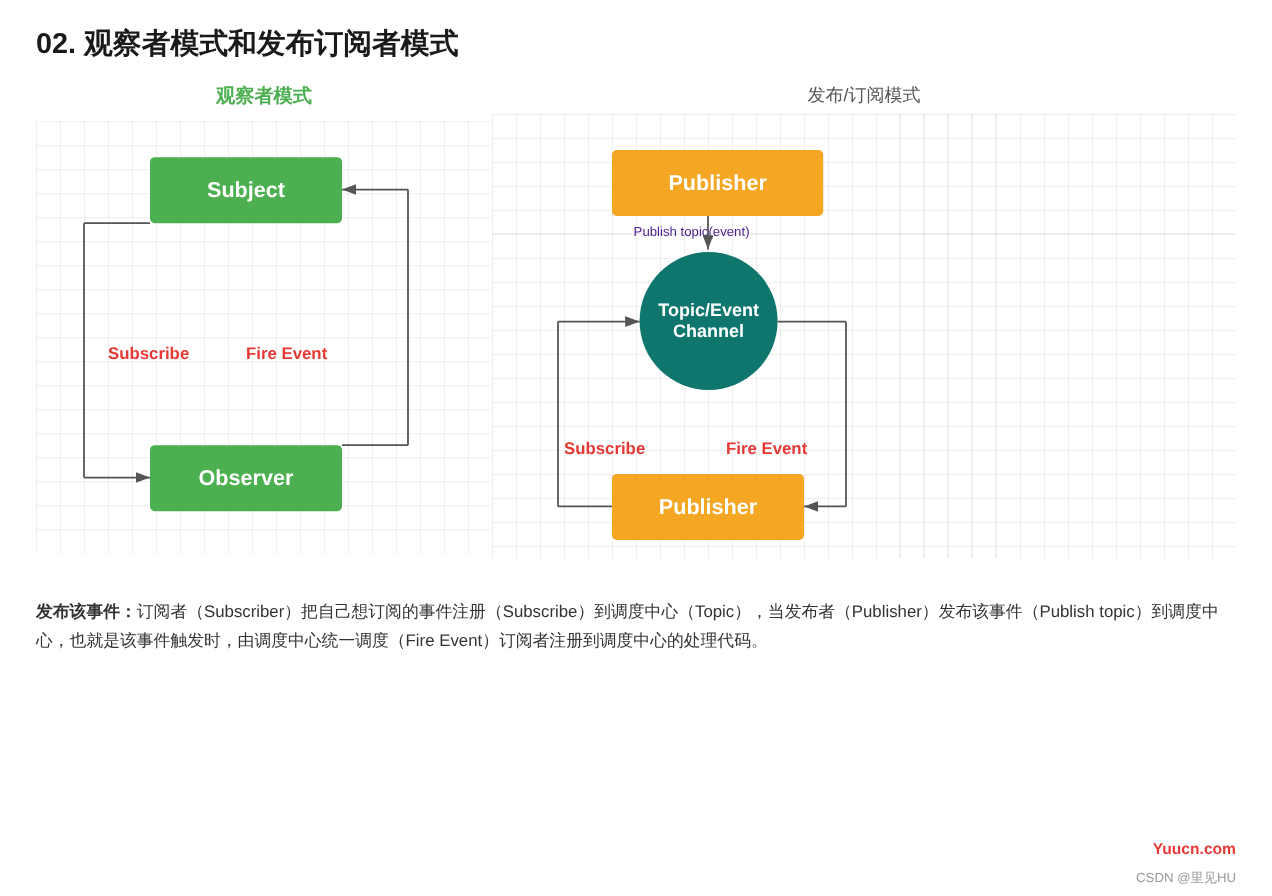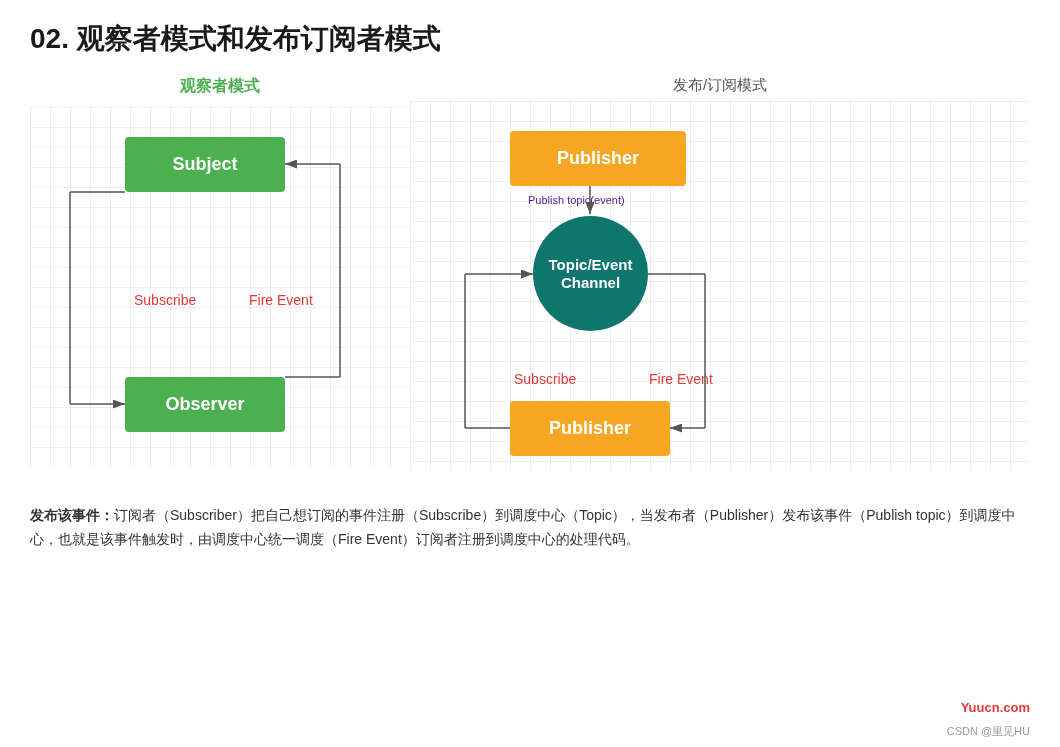--- a/index.html
+++ b/index.html
@@ -14,21 +14,21 @@
 
     .page-container {
       width: 1060px;
       height: 747px;
       background: #fff;
       padding: 20px 30px 10px 30px;
       position: relative;
     }
 
     .page-title {
-      font-size: 28px;
+      font-size: 24px;
       font-weight: bold;
       color: #1a1a1a;
       margin-bottom: 18px;
     }
 
     .diagram-area {
       display: flex;
       width: 100%;
       height: 420px;
       position: relative;
@@ -99,23 +99,22 @@
       align-items: center;
       justify-content: center;
       text-align: center;
       line-height: 1.2;
       position: absolute;
     }
 
     .red-label {
       color: #e53935;
       font-size: 14px;
-      font-weight: normal;
-      position: absolute;
-      margin-left: 44px;
+      font-weight: bold;
+      position: absolute;
     }
 
     
     .pubsub-section {
       flex: 1;
       position: relative;
     }
 
     .pubsub-label {
       color: #555;

